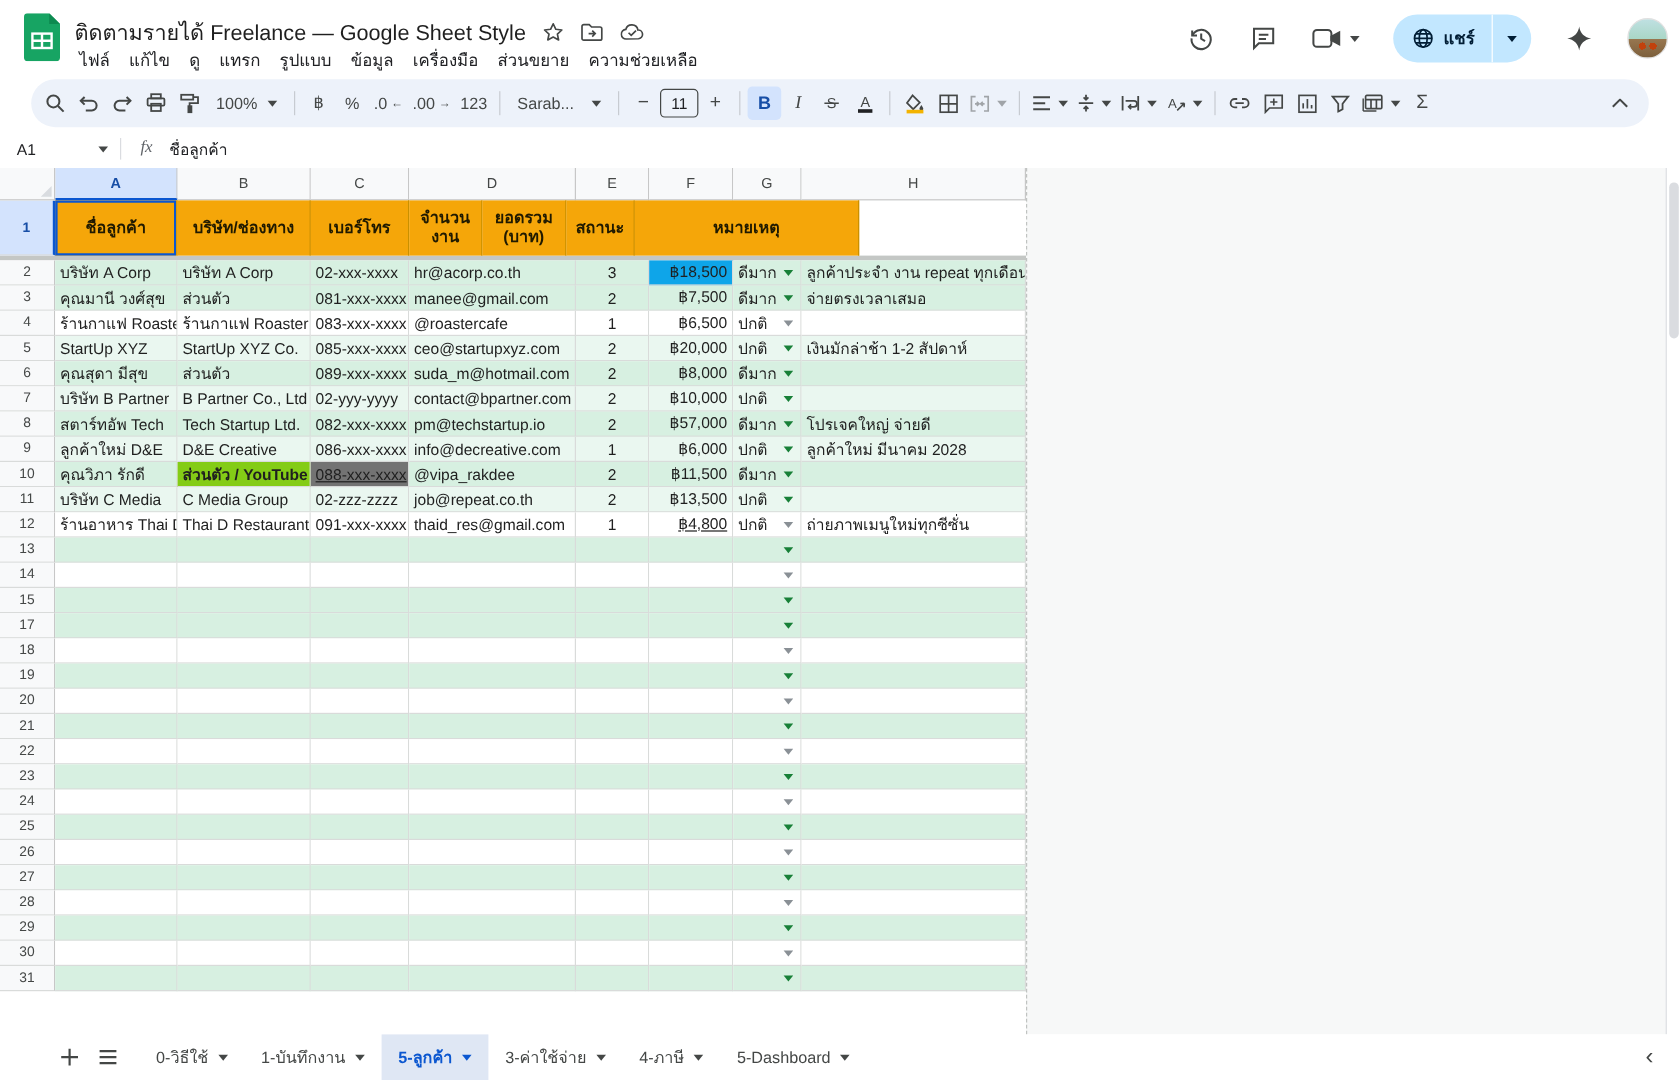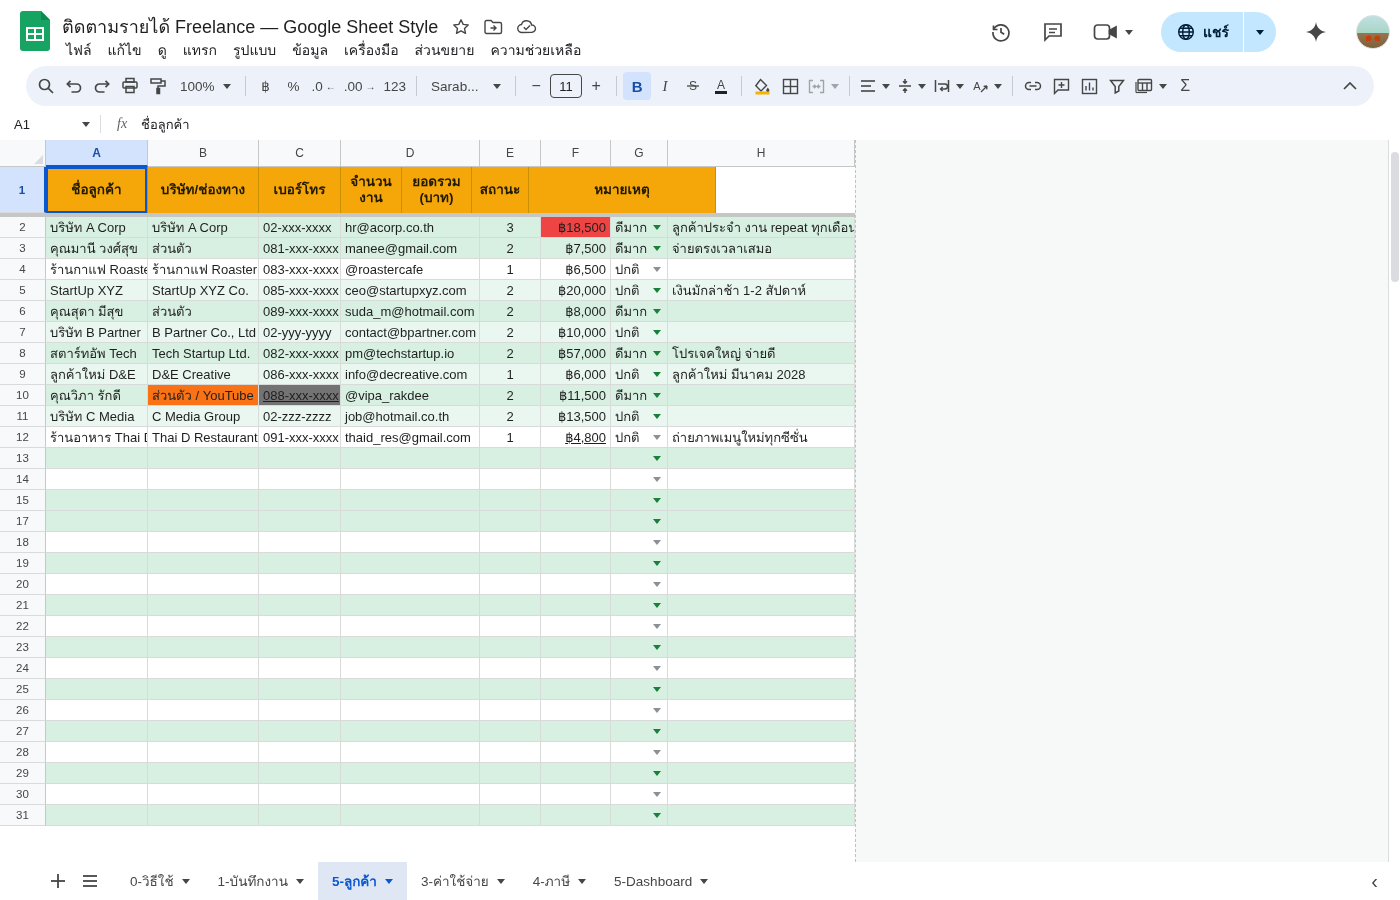--- a/index.html
+++ b/index.html
@@ -418,21 +418,21 @@
           <div class="cell hdr-cell" style="width: 187px; height: 46px; background: rgb(245, 166, 9);">หมายเหตุ</div>
         </div>
         <div class="freeze-bar"></div>
         <div class="grow data-row">
           <div class="rowh">2</div>
           <div class="cell" style="width: 102px; background: rgb(215, 240, 225); justify-content: flex-start;">บริษัท A Corp</div>
           <div class="cell" style="width: 111px; background: rgb(215, 240, 225); justify-content: flex-start;">บริษัท A Corp</div>
           <div class="cell" style="width: 82px; background: rgb(215, 240, 225); justify-content: flex-start;">02-xxx-xxxx</div>
           <div class="cell" style="width: 139px; background: rgb(215, 240, 225); justify-content: flex-start;">hr@acorp.co.th</div>
           <div class="cell" style="width: 61px; background: rgb(215, 240, 225); justify-content: center;">3</div>
-          <div class="cell" style="width: 70px; background: #ef4444; justify-content: flex-end;">฿18,500</div>
+          <div class="cell" style="width: 70px; background: #0ea5e9; justify-content: flex-end;">฿18,500</div>
           <div class="cell status-cell" style="width: 57px; background: rgb(215, 240, 225); justify-content: flex-start;">
             <span>ดีมาก</span>
             <span class="dd-caret" style="border-top-color: rgb(24, 128, 56);"></span>
           </div>
           <div class="cell" style="width: 187px; background: rgb(215, 240, 225); justify-content: flex-start;">ลูกค้าประจำ งาน repeat ทุกเดือน</div>
         </div>
         <div class="grow data-row">
           <div class="rowh">3</div>
           <div class="cell" style="width: 102px; background: rgb(215, 240, 225); justify-content: flex-start;">คุณมานี วงศ์สุข</div>
           <div class="cell" style="width: 111px; background: rgb(215, 240, 225); justify-content: flex-start;">ส่วนตัว</div>
@@ -526,37 +526,37 @@
           <div class="cell" style="width: 70px; background: rgb(234, 247, 240); justify-content: flex-end;">฿6,000</div>
           <div class="cell status-cell" style="width: 57px; background: rgb(234, 247, 240); justify-content: flex-start;">
             <span>ปกติ</span>
             <span class="dd-caret" style="border-top-color: rgb(24, 128, 56);"></span>
           </div>
           <div class="cell" style="width: 187px; background: rgb(234, 247, 240); justify-content: flex-start;">ลูกค้าใหม่ มีนาคม 2028</div>
         </div>
         <div class="grow data-row">
           <div class="rowh">10</div>
           <div class="cell" style="width: 102px; background: rgb(215, 240, 225); justify-content: flex-start;">คุณวิภา รักดี</div>
-          <div class="cell" style="width: 111px; background: #f97316; justify-content: flex-start;">ส่วนตัว / YouTube</div>
+          <div class="cell" style="width: 111px; background: #84cc16; justify-content: flex-start; font-weight: bold;">ส่วนตัว / YouTube</div>
           <div class="cell" style="width: 82px; background: #737373; justify-content: flex-start; text-decoration: underline;">088-xxx-xxxx</div>
           <div class="cell" style="width: 139px; background: rgb(215, 240, 225); justify-content: flex-start;">@vipa_rakdee</div>
           <div class="cell" style="width: 61px; background: rgb(215, 240, 225); justify-content: center;">2</div>
           <div class="cell" style="width: 70px; background: rgb(215, 240, 225); justify-content: flex-end;">฿11,500</div>
           <div class="cell status-cell" style="width: 57px; background: rgb(215, 240, 225); justify-content: flex-start;">
             <span>ดีมาก</span>
             <span class="dd-caret" style="border-top-color: rgb(24, 128, 56);"></span>
           </div>
           <div class="cell" style="width: 187px; background: rgb(215, 240, 225); justify-content: flex-start;"></div>
         </div>
         <div class="grow data-row">
           <div class="rowh">11</div>
           <div class="cell" style="width: 102px; background: rgb(234, 247, 240); justify-content: flex-start;">บริษัท C Media</div>
           <div class="cell" style="width: 111px; background: rgb(234, 247, 240); justify-content: flex-start;">C Media Group</div>
           <div class="cell" style="width: 82px; background: rgb(234, 247, 240); justify-content: flex-start;">02-zzz-zzzz</div>
-          <div class="cell" style="width: 139px; background: rgb(234, 247, 240); justify-content: flex-start;">job@hotmail.co.th</div>
+          <div class="cell" style="width: 139px; background: rgb(234, 247, 240); justify-content: flex-start;">job@repeat.co.th</div>
           <div class="cell" style="width: 61px; background: rgb(234, 247, 240); justify-content: center;">2</div>
           <div class="cell" style="width: 70px; background: rgb(234, 247, 240); justify-content: flex-end;">฿13,500</div>
           <div class="cell status-cell" style="width: 57px; background: rgb(234, 247, 240); justify-content: flex-start;">
             <span>ปกติ</span>
             <span class="dd-caret" style="border-top-color: rgb(24, 128, 56);"></span>
           </div>
           <div class="cell" style="width: 187px; background: rgb(234, 247, 240); justify-content: flex-start;"></div>
         </div>
         <div class="grow data-row">
           <div class="rowh">12</div>

